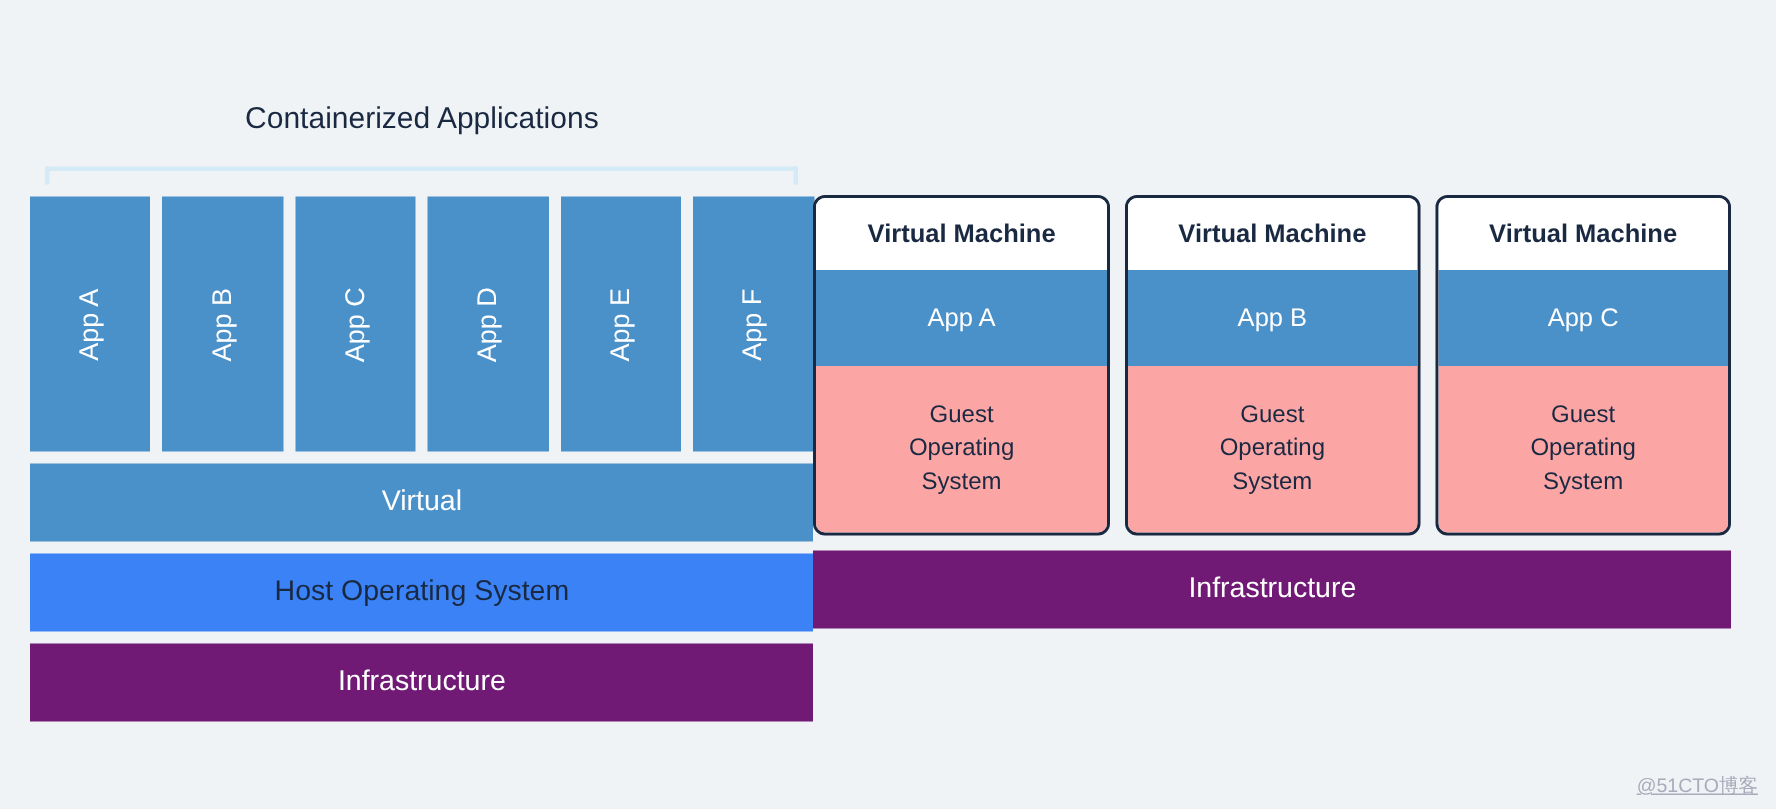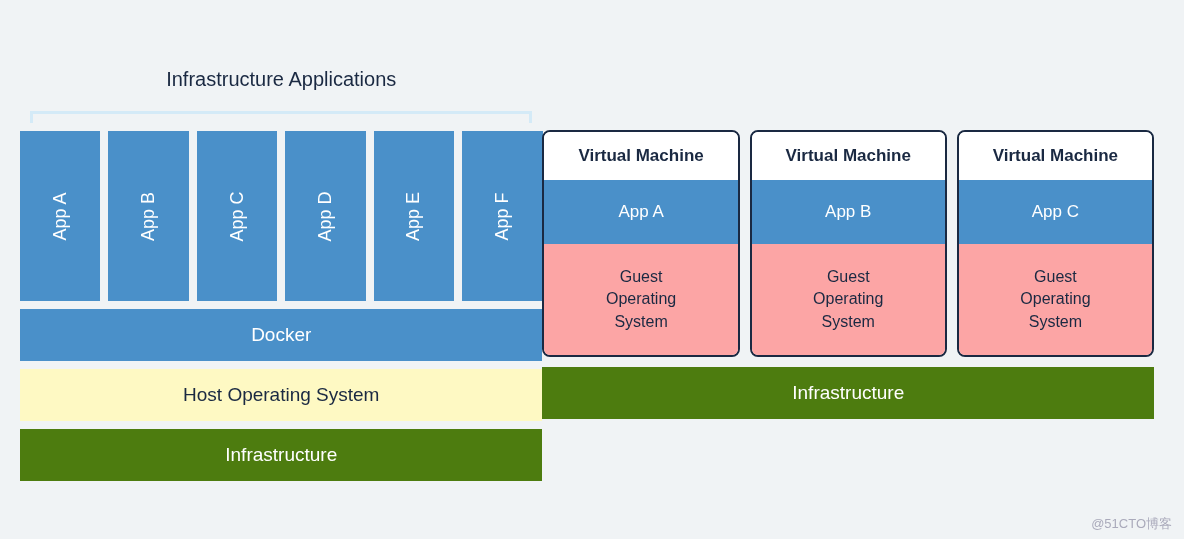--- a/index.html
+++ b/index.html
@@ -55,22 +55,22 @@
     white-space: nowrap;
   }
   .layer {
     height: 52px;
     display: flex;
     align-items: center;
     justify-content: center;
     font-size: 19px;
   }
   .blue { background: #4a90c9; color: #fff; }
-  .lightblue { background: #fef9c3; color: #1a2942; }
-  .green { background: #4d7c0f; color: #fff; }
+  .lightblue { background: #3b82f6; color: #1a2942; }
+  .green { background: #701a75; color: #fff; }
 
   .vm-row {
     display: flex;
     gap: 10px;
     margin-bottom: 2px;
   }
   .vm {
     flex: 1;
     border: 2px solid #1a2942;
     border-radius: 8px;
@@ -104,27 +104,28 @@
     display: flex;
     align-items: center;
     justify-content: center;
   }
   .watermark {
     position: absolute;
     right: 12px;
     bottom: 6px;
     color: #aab;
     font-size: 13px;
+    text-decoration: underline;
   }
 </style>
 </head>
 <body>
 
 <div class="col left">
-  <div class="title">Infrastructure Applications</div>
+  <div class="title">Containerized Applications</div>
   <div class="bracket"></div>
   <div class="app-row">
     <div class="app">
         <span>App A</span>
       </div>
     <div class="app">
         <span>App B</span>
       </div>
     <div class="app">
         <span>App C</span>
@@ -132,21 +133,21 @@
     <div class="app">
         <span>App D</span>
       </div>
     <div class="app">
         <span>App E</span>
       </div>
     <div class="app">
         <span>App F</span>
       </div>
   </div>
-  <div class="layer blue">Docker</div>
+  <div class="layer blue">Virtual</div>
   <div class="layer lightblue">Host Operating System</div>
   <div class="layer green">Infrastructure</div>
 </div>
 
 <div class="col right">
   <div class="vm-row">
     <div class="vm">
       <div class="vm-title">Virtual Machine</div>
       <div class="vm-app">App A</div>
       <div class="vm-guest">Guest<br>Operating<br>System</div>

